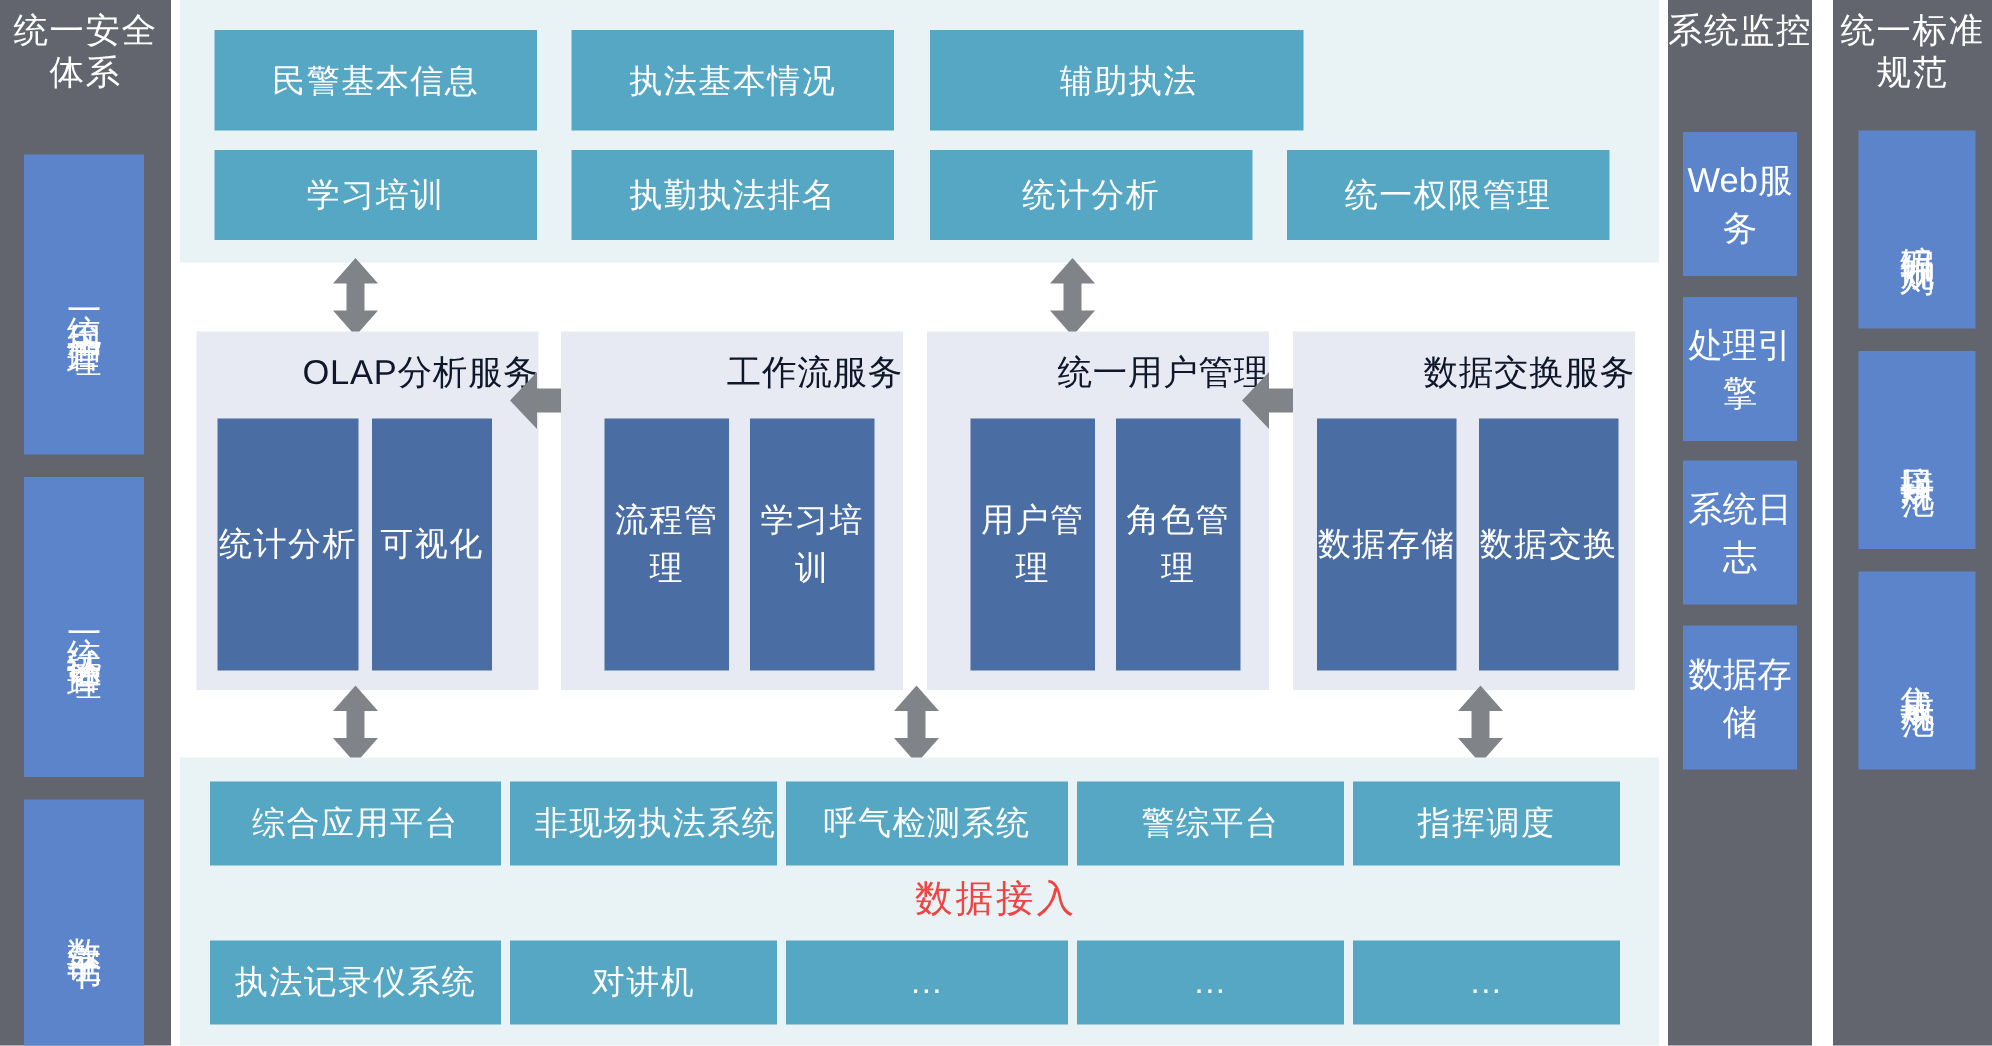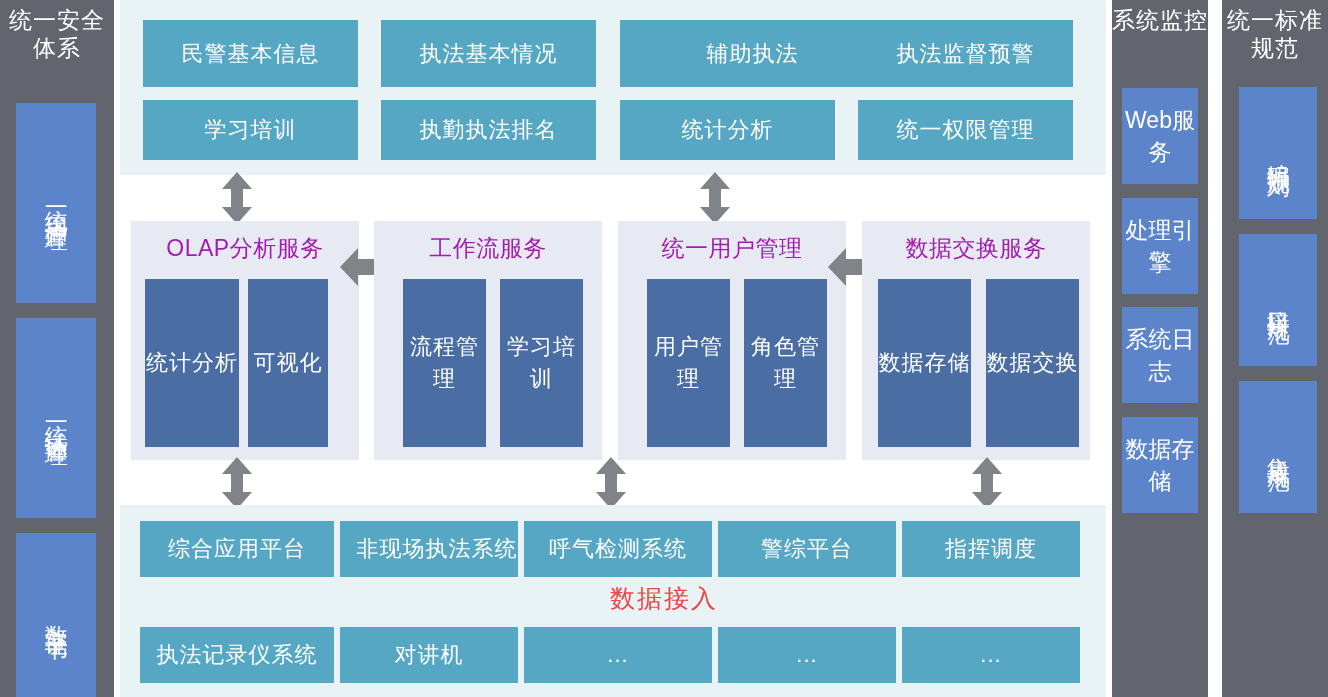--- a/index.html
+++ b/index.html
@@ -87,23 +87,23 @@
   .svc-panel {
     position: absolute;
     background: #e7eaf2;
     box-sizing: border-box;
   }
   .svc-title {
     position: absolute;
     left: 0;
     right: 0;
     top: 12px;
-    text-align: center;
+    text-align: right;
     font-size: 23px;
-    color: #a21caf;
+    color: #0f172a;
     letter-spacing: 0.5px;
   }
   .svc-box {
     position: absolute;
     background: #4a6da4;
     color: #ffffff;
     display: flex;
     align-items: center;
     justify-content: center;
     text-align: center;
@@ -159,23 +159,20 @@
   <div class="panel" id="top-panel">
     <div class="teal-box" style="left:23px; top:20px; width:215px; height:67px;">
       <span>民警基本信息</span>
     </div>
     <div class="teal-box" style="left:261px; top:20px; width:215px; height:67px;">
       <span>执法基本情况</span>
     </div>
     <div class="teal-box" style="left:500px; top:20px; width:249px; height:67px;padding-left:16px;">
       <span>辅助执法</span>
     </div>
-    <div class="teal-box" style="left:738px; top:20px; width:215px; height:67px;">
-      <span>执法监督预警</span>
-    </div>
 
     <div class="teal-box" style="left:23px; top:100px; width:215px; height:60px;text-align:center;">
       <span>学习培训</span>
     </div>
     <div class="teal-box" style="left:261px; top:100px; width:215px; height:60px;">
       <span>执勤执法排名</span>
     </div>
     <div class="teal-box" style="left:500px; top:100px; width:215px; height:60px;">
       <span>统计分析</span>
     </div>

